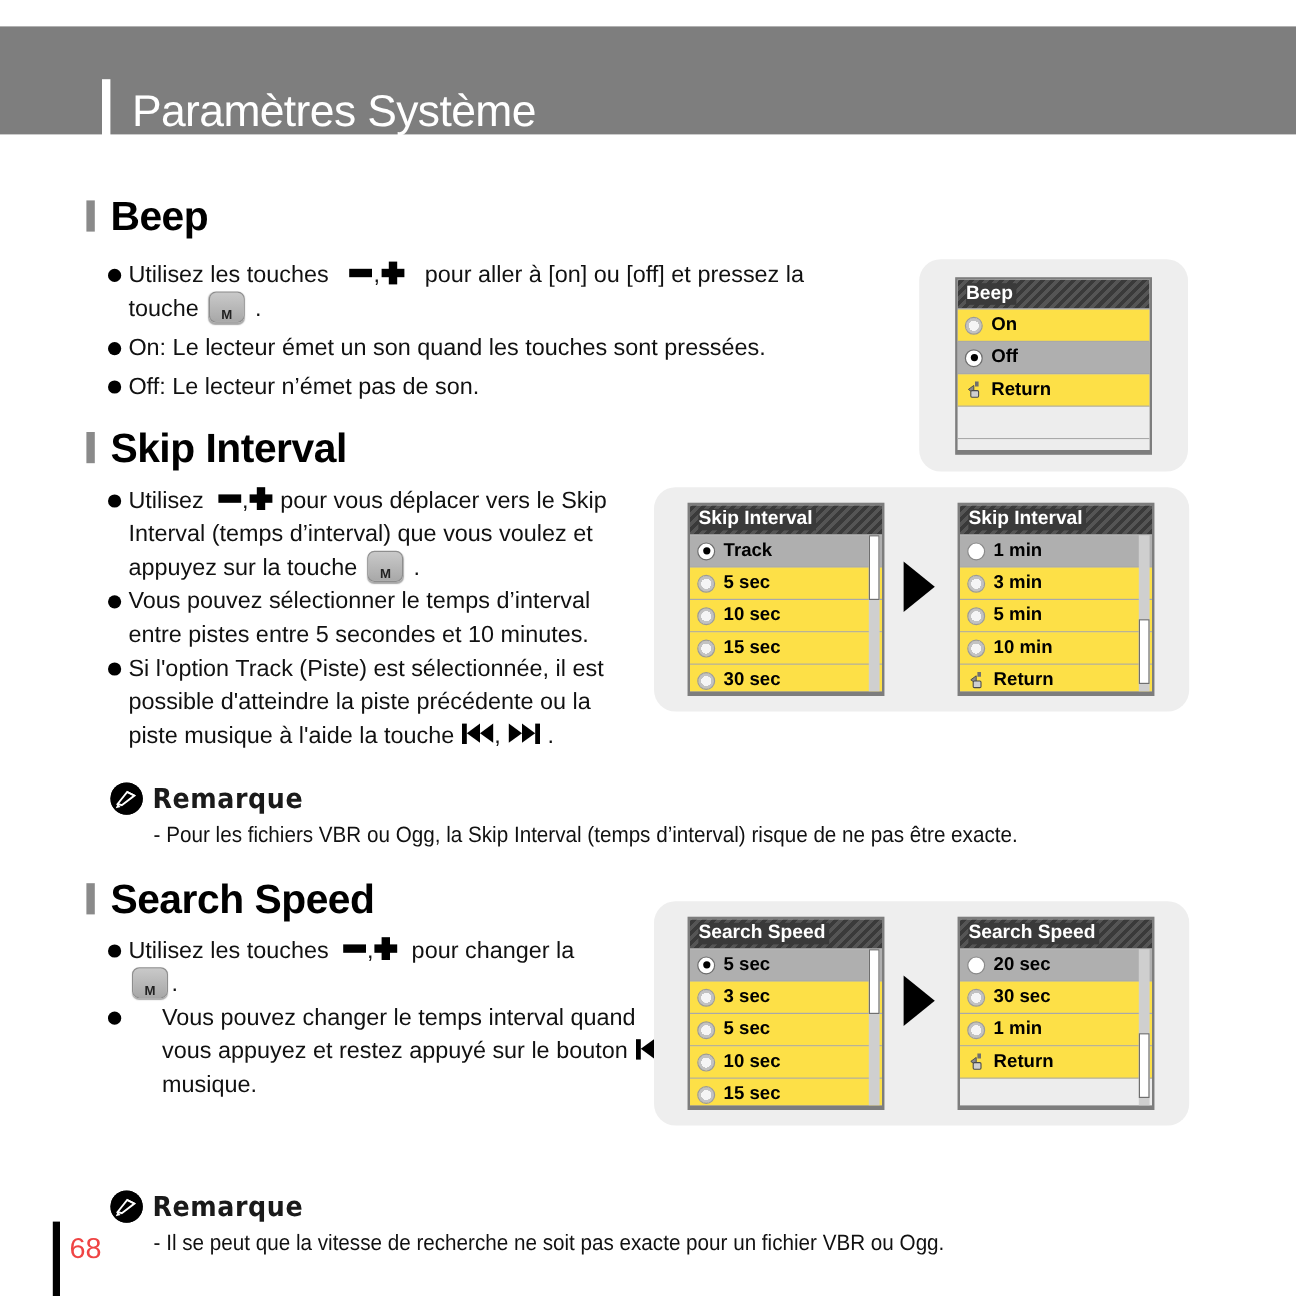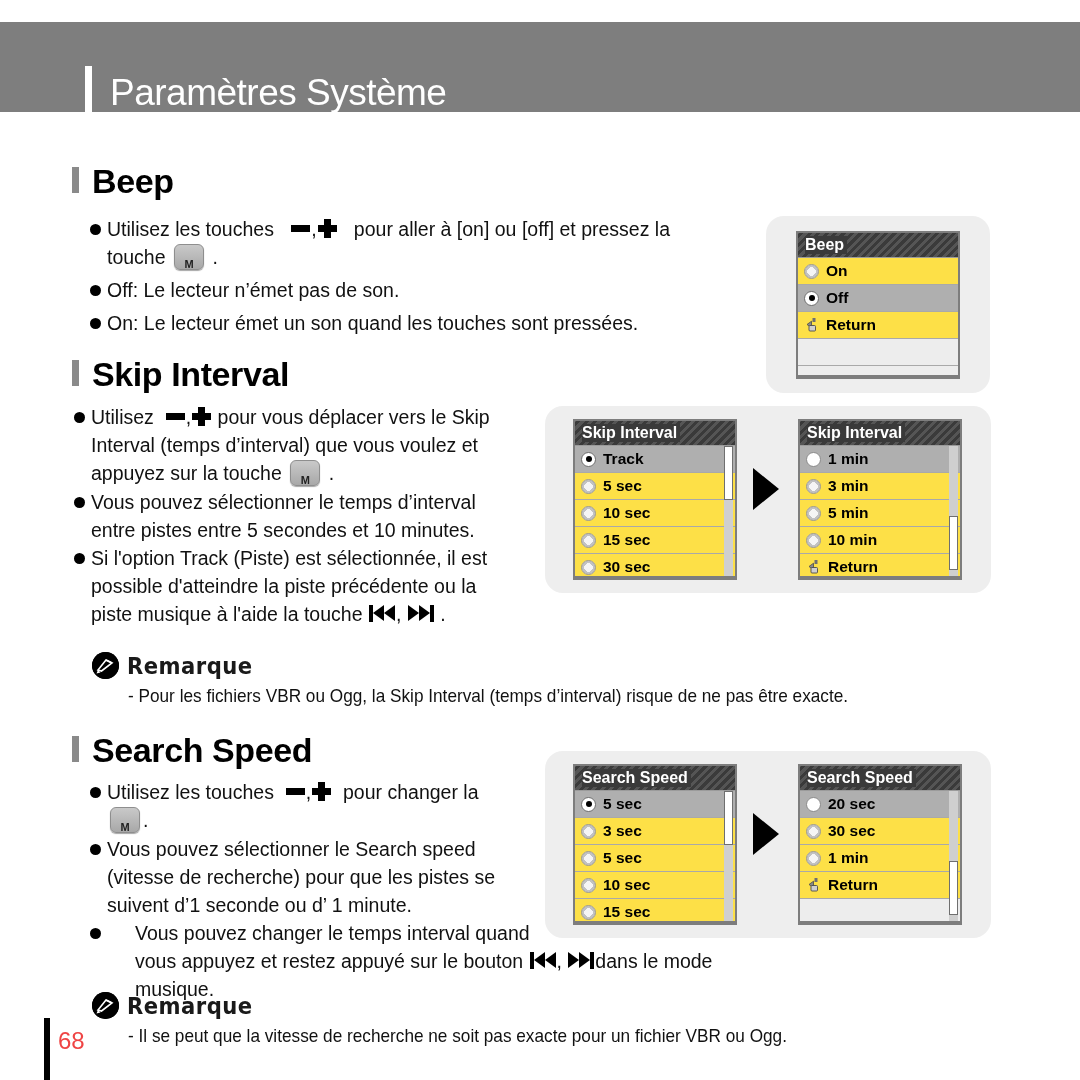--- a/index.html
+++ b/index.html
@@ -267,27 +267,27 @@
       <div class="dot"></div>
       <div class="btxt">
         <span>Utilisez les touches</span>
         &nbsp;&nbsp;<span class="ic-minus"></span><span>,</span><span class="ic-plus"></span>&nbsp;&nbsp;
         <span>pour aller à [on] ou [off] et pressez la</span><br>
         <span>touche</span>
         <span class="ic-m"><span>M</span></span>
         <span>.</span>
       </div>
     </div>
+    <div class="bullet-row" style="margin-top:5px;">
+      <div class="dot"></div>
+      <div class="btxt">On: Le lecteur émet un son quand les touches sont pressées.</div>
+    </div>
     <div class="bullet-row" style="margin-top:4px;">
       <div class="dot"></div>
       <div class="btxt">Off: Le lecteur n’émet pas de son.</div>
-    </div>
-    <div class="bullet-row" style="margin-top:5px;">
-      <div class="dot"></div>
-      <div class="btxt">On: Le lecteur émet un son quand les touches sont pressées.</div>
     </div>
   </div>
 
   <div class="panel-group" style="left:766px; top:216px; width:224px; height:177px;">
     <div class="lcd" id="lcd-beep" style="left:30px; top:15px; width:164px; height:148px;">
       <div class="lcd-title">
           <span>Beep</span>
         </div>
       <div class="lcd-rows">
           <div class="lcd-row">
@@ -311,21 +311,21 @@
           <div class="lcd-row blank"></div>
           <div class="lcd-row blank"></div>
         </div>
     </div>
   </div>
 
   <div class="sec-head" style="left:72px; top:355px;">
     <span class="bar"></span><span class="txt">Skip Interval</span>
   </div>
 
-  <div class="para" style="left:74px; top:403px; width:470px;">
+  <div class="para" style="left:90px; top:403px; width:470px;">
     <div class="bullet-row">
       <div class="dot"></div>
       <div class="btxt">
         <span>Utilisez</span>
         &nbsp;<span class="ic-minus"></span><span>,</span><span class="ic-plus"></span>
         <span>pour vous déplacer vers le Skip</span><br>
         <span>Interval (temps d’interval) que vous voulez et</span><br>
         <span>appuyez sur la touche</span>
         <span class="ic-m"><span>M</span></span>
         <span>.</span>
@@ -441,28 +441,20 @@
   <div class="para" style="left:90px; top:778px; width:480px;">
     <div class="bullet-row">
       <div class="dot"></div>
       <div class="btxt">
         <span>Utilisez les touches</span>
         &nbsp;<span class="ic-minus"></span><span>,</span><span class="ic-plus"></span>&nbsp;
         <span>pour changer la</span><br>
         <span class="ic-m"><span>M</span></span><span>.</span>
       </div>
     </div>
-    <div class="bullet-row">
-      <div class="dot"></div>
-      <div class="btxt">
-        <span>Vous pouvez sélectionner le Search speed</span><br>
-        <span>(vitesse de recherche) pour que les pistes se</span><br>
-        <span>suivent d’1 seconde ou d’ 1 minute.</span>
-      </div>
-    </div>
     <div class="bullet-row" style="width:700px;gap:28px;">
       <div class="dot"></div>
       <div class="btxt" style="width:700px;">
         <span>Vous pouvez changer le temps interval quand</span><br>
         <span>vous appuyez et restez appuyé sur le bouton</span>
         <span class="ic-prev"><i></i></span><span>,</span>
         <span class="ic-next"><i></i></span><span>dans le mode musique.</span>
       </div>
     </div>
   </div>

